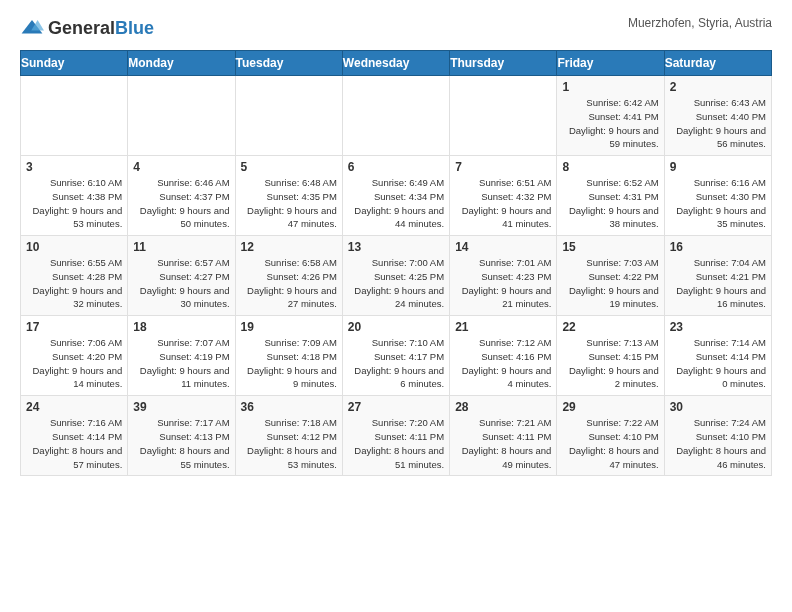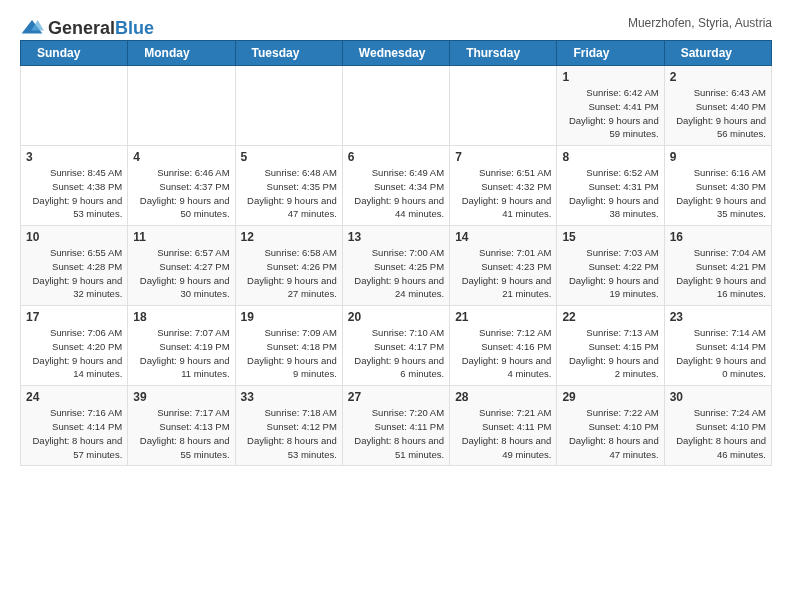--- a/index.html
+++ b/index.html
@@ -10,20 +10,21 @@
       height: 612px;
       overflow: hidden;
     }
     .container {
       padding: 16px 20px 10px 20px;
     }
     .header-row {
       display: flex;
       justify-content: space-between;
       align-items: flex-start;
+      margin-bottom: 10px;
     }
     .logo {
       display: flex;
       align-items: center;
       gap: 4px;
     }
     .logo-text-general {
       font-size: 18px;
       font-weight: bold;
       color: #333;
@@ -54,21 +55,21 @@
       border-collapse: collapse;
       table-layout: fixed;
     }
     thead tr {
       background-color: #2a7ab8;
     }
     thead th {
       color: #fff;
       font-size: 12px;
       font-weight: bold;
-      padding: 5px 16px;
+      padding: 5px 0;
       text-align: left;
       border: 1px solid #1a5a8a;
     }
     tbody tr {
       border-bottom: 1px solid #ddd;
     }
     tbody td {
       vertical-align: top;
       padding: 4px 5px;
       font-size: 10px;
@@ -143,21 +144,21 @@
           <td>
             <span class="day-num">2</span>
             <div class="day-detail">Sunrise: 6:43 AM
 Sunset: 4:40 PM
 Daylight: 9 hours and 56 minutes.</div>
           </td>
         </tr>
         <tr>
           <td>
             <span class="day-num">3</span>
-            <div class="day-detail">Sunrise: 8:45 AM
+            <div class="day-detail">Sunrise: 6:10 AM
 Sunset: 4:38 PM
 Daylight: 9 hours and 53 minutes.</div>
           </td>
           <td>
             <span class="day-num">4</span>
             <div class="day-detail">Sunrise: 6:46 AM
 Sunset: 4:37 PM
 Daylight: 9 hours and 50 minutes.</div>
           </td>
           <td>
@@ -286,21 +287,21 @@
 Sunset: 4:14 PM
 Daylight: 8 hours and 57 minutes.</div>
           </td>
           <td>
             <span class="day-num">39</span>
             <div class="day-detail">Sunrise: 7:17 AM
 Sunset: 4:13 PM
 Daylight: 8 hours and 55 minutes.</div>
           </td>
           <td>
-            <span class="day-num">33</span>
+            <span class="day-num">36</span>
             <div class="day-detail">Sunrise: 7:18 AM
 Sunset: 4:12 PM
 Daylight: 8 hours and 53 minutes.</div>
           </td>
           <td>
             <span class="day-num">27</span>
             <div class="day-detail">Sunrise: 7:20 AM
 Sunset: 4:11 PM
 Daylight: 8 hours and 51 minutes.</div>
           </td>

